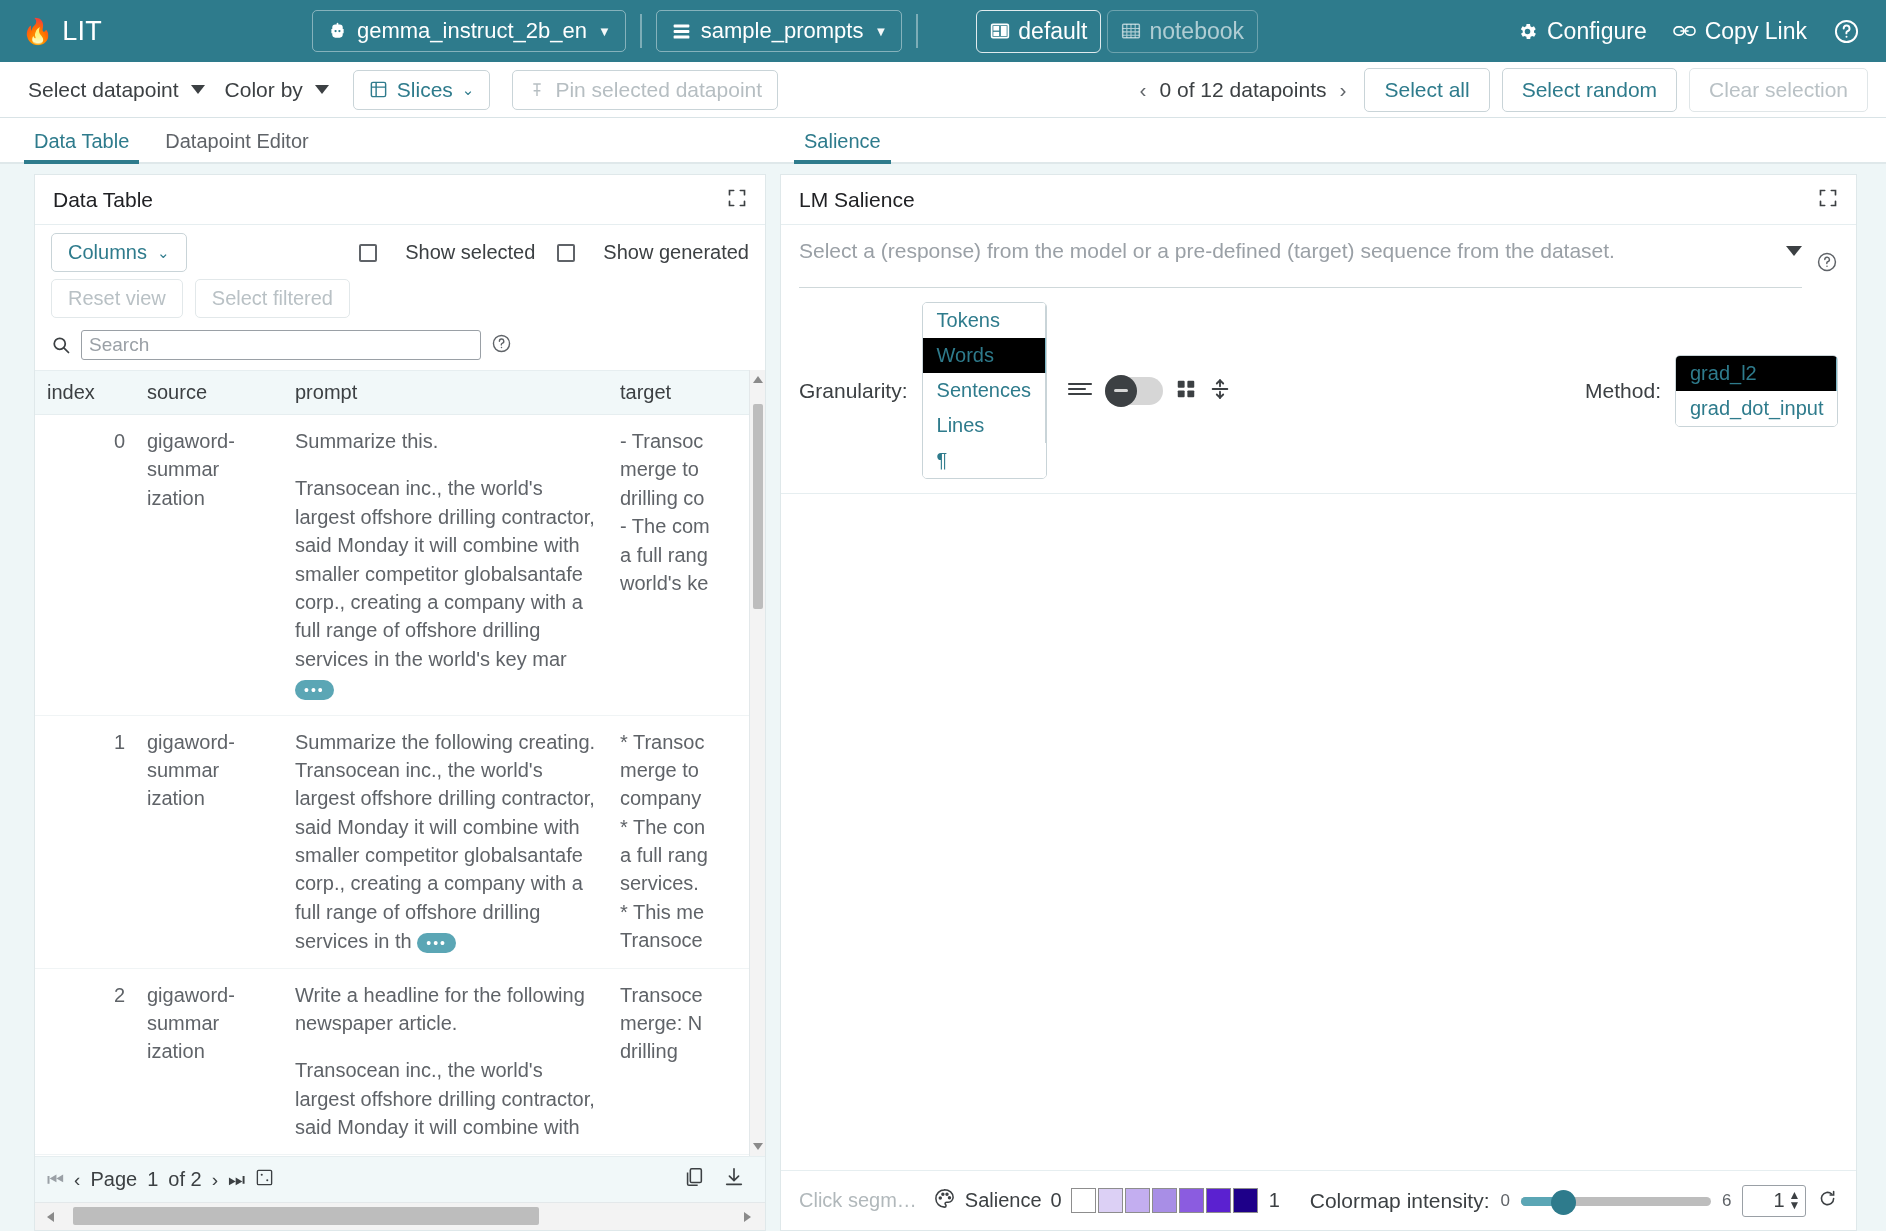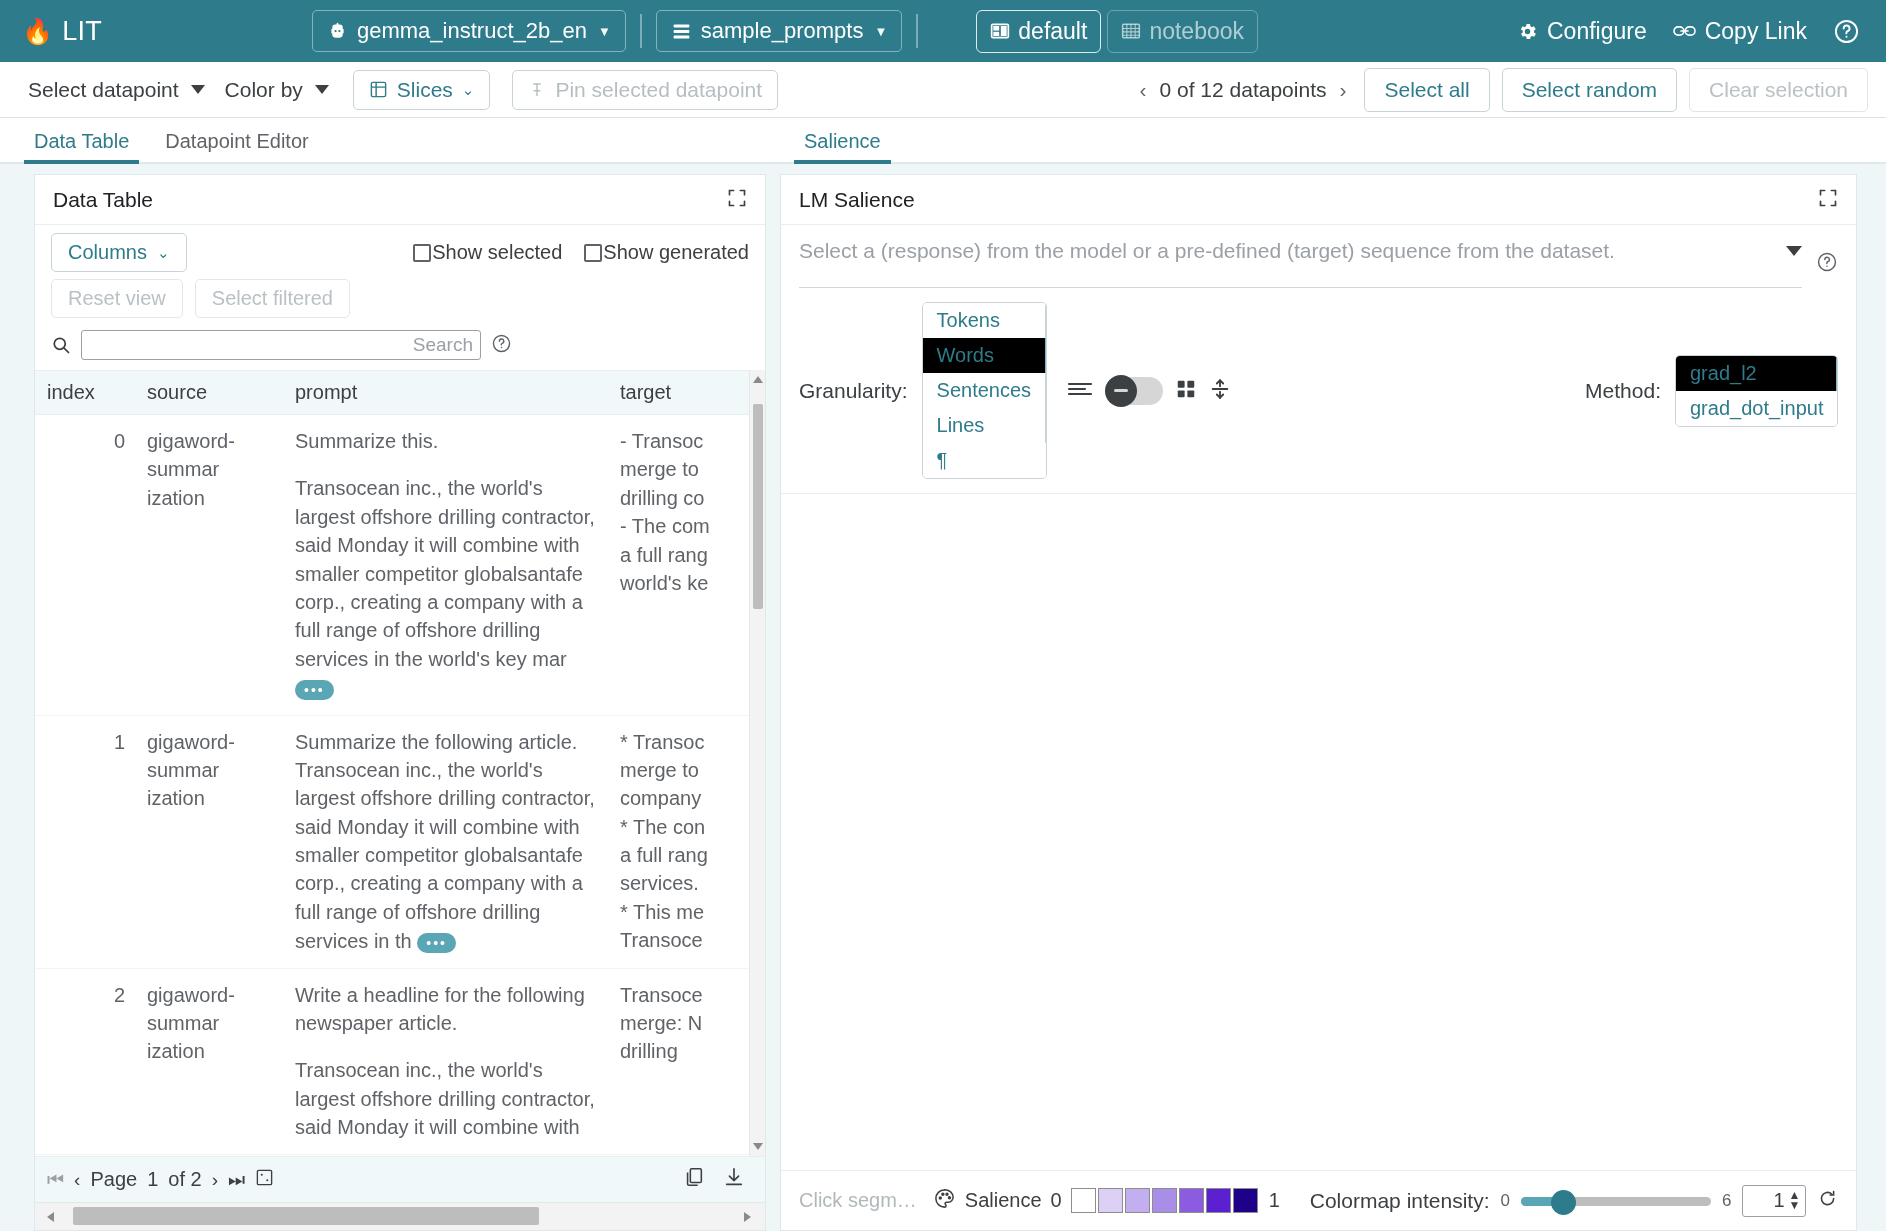--- a/index.html
+++ b/index.html
@@ -176,21 +176,21 @@
     padding: 8px 16px 0 16px;
   }
   .dt-row1 { display: flex; align-items: center; }
   .columns-btn {
     display: flex; align-items: center; gap: 10px;
     border: 1px solid #c9d4d8; border-radius: 5px;
     padding: 7px 16px; font-size: 20px; color: #2e7b8c;
     background: #fff; cursor: pointer;
   }
   .checks { margin-left: auto; display: flex; align-items: center; gap: 22px; }
-  .chk-item { display: flex; align-items: center; gap: 1px; font-size: 20px; color: #3c4043; cursor: pointer; white-space: nowrap; }
+  .chk-item { display: flex; align-items: center; gap: 28px; font-size: 20px; color: #3c4043; cursor: pointer; white-space: nowrap; }
   .chkbox {
     width: 18px; height: 18px; border: 2px solid #5f6368; border-radius: 2px;
     background: #fff; display:inline-block;
   }
   .dt-row2 { display: flex; gap: 12px; margin-top: 7px; }
   .ghost-btn {
     border: 1px solid #e2e8ea; border-radius: 5px;
     padding: 7px 16px; font-size: 20px; color: #b9c1c5;
     background: #fff; cursor: default; white-space: nowrap;
   }
@@ -199,21 +199,20 @@
     padding: 12px 16px 10px 16px;
   }
   .search-input {
     flex: 0 0 auto;
     width: 400px;
     height: 30px;
     border: 1px solid #9aa0a6; border-radius: 3px;
     font-size: 19px; padding: 0 7px; color: #3c4043;
     font-family: "Liberation Sans", sans-serif;
     background: #fff;
-    text-align: right;
   }
   .search-input::placeholder { color: #9aa0a6; }
   .help-ico { cursor: pointer; }
 
   
   .tbl-wrap {
     flex: 1; min-height: 0;
     display: flex; flex-direction: column;
     position: relative;
   }
@@ -596,21 +595,21 @@
                 </td>
               </tr>
               <tr>
                 <td class="c-index">1</td>
                 <td>
                   <div>gigaword-</div>
                     <div>summar</div>
                     <div>ization</div>
                 </td>
                 <td class="c-prompt">
-                  <div class="para">Summarize the following article.</div>
+                  <div class="para">Summarize the following creating.</div>
                   <div class="para" style="display:inline;">Transocean inc., the world's largest offshore drilling contractor, said Monday it will combine with smaller competitor globalsantafe corp., creating a company with a full range of offshore drilling services in th</div>
                   <span class="ellipsis-pill">•••</span>
                 </td>
                 <td class="nowrap-cell">
                   <div>* Transoc</div>
                   <div>merge to</div>
                   <div>company</div>
                   <div>* The con</div>
                   <div>a full rang</div>
                   <div>services.</div>

